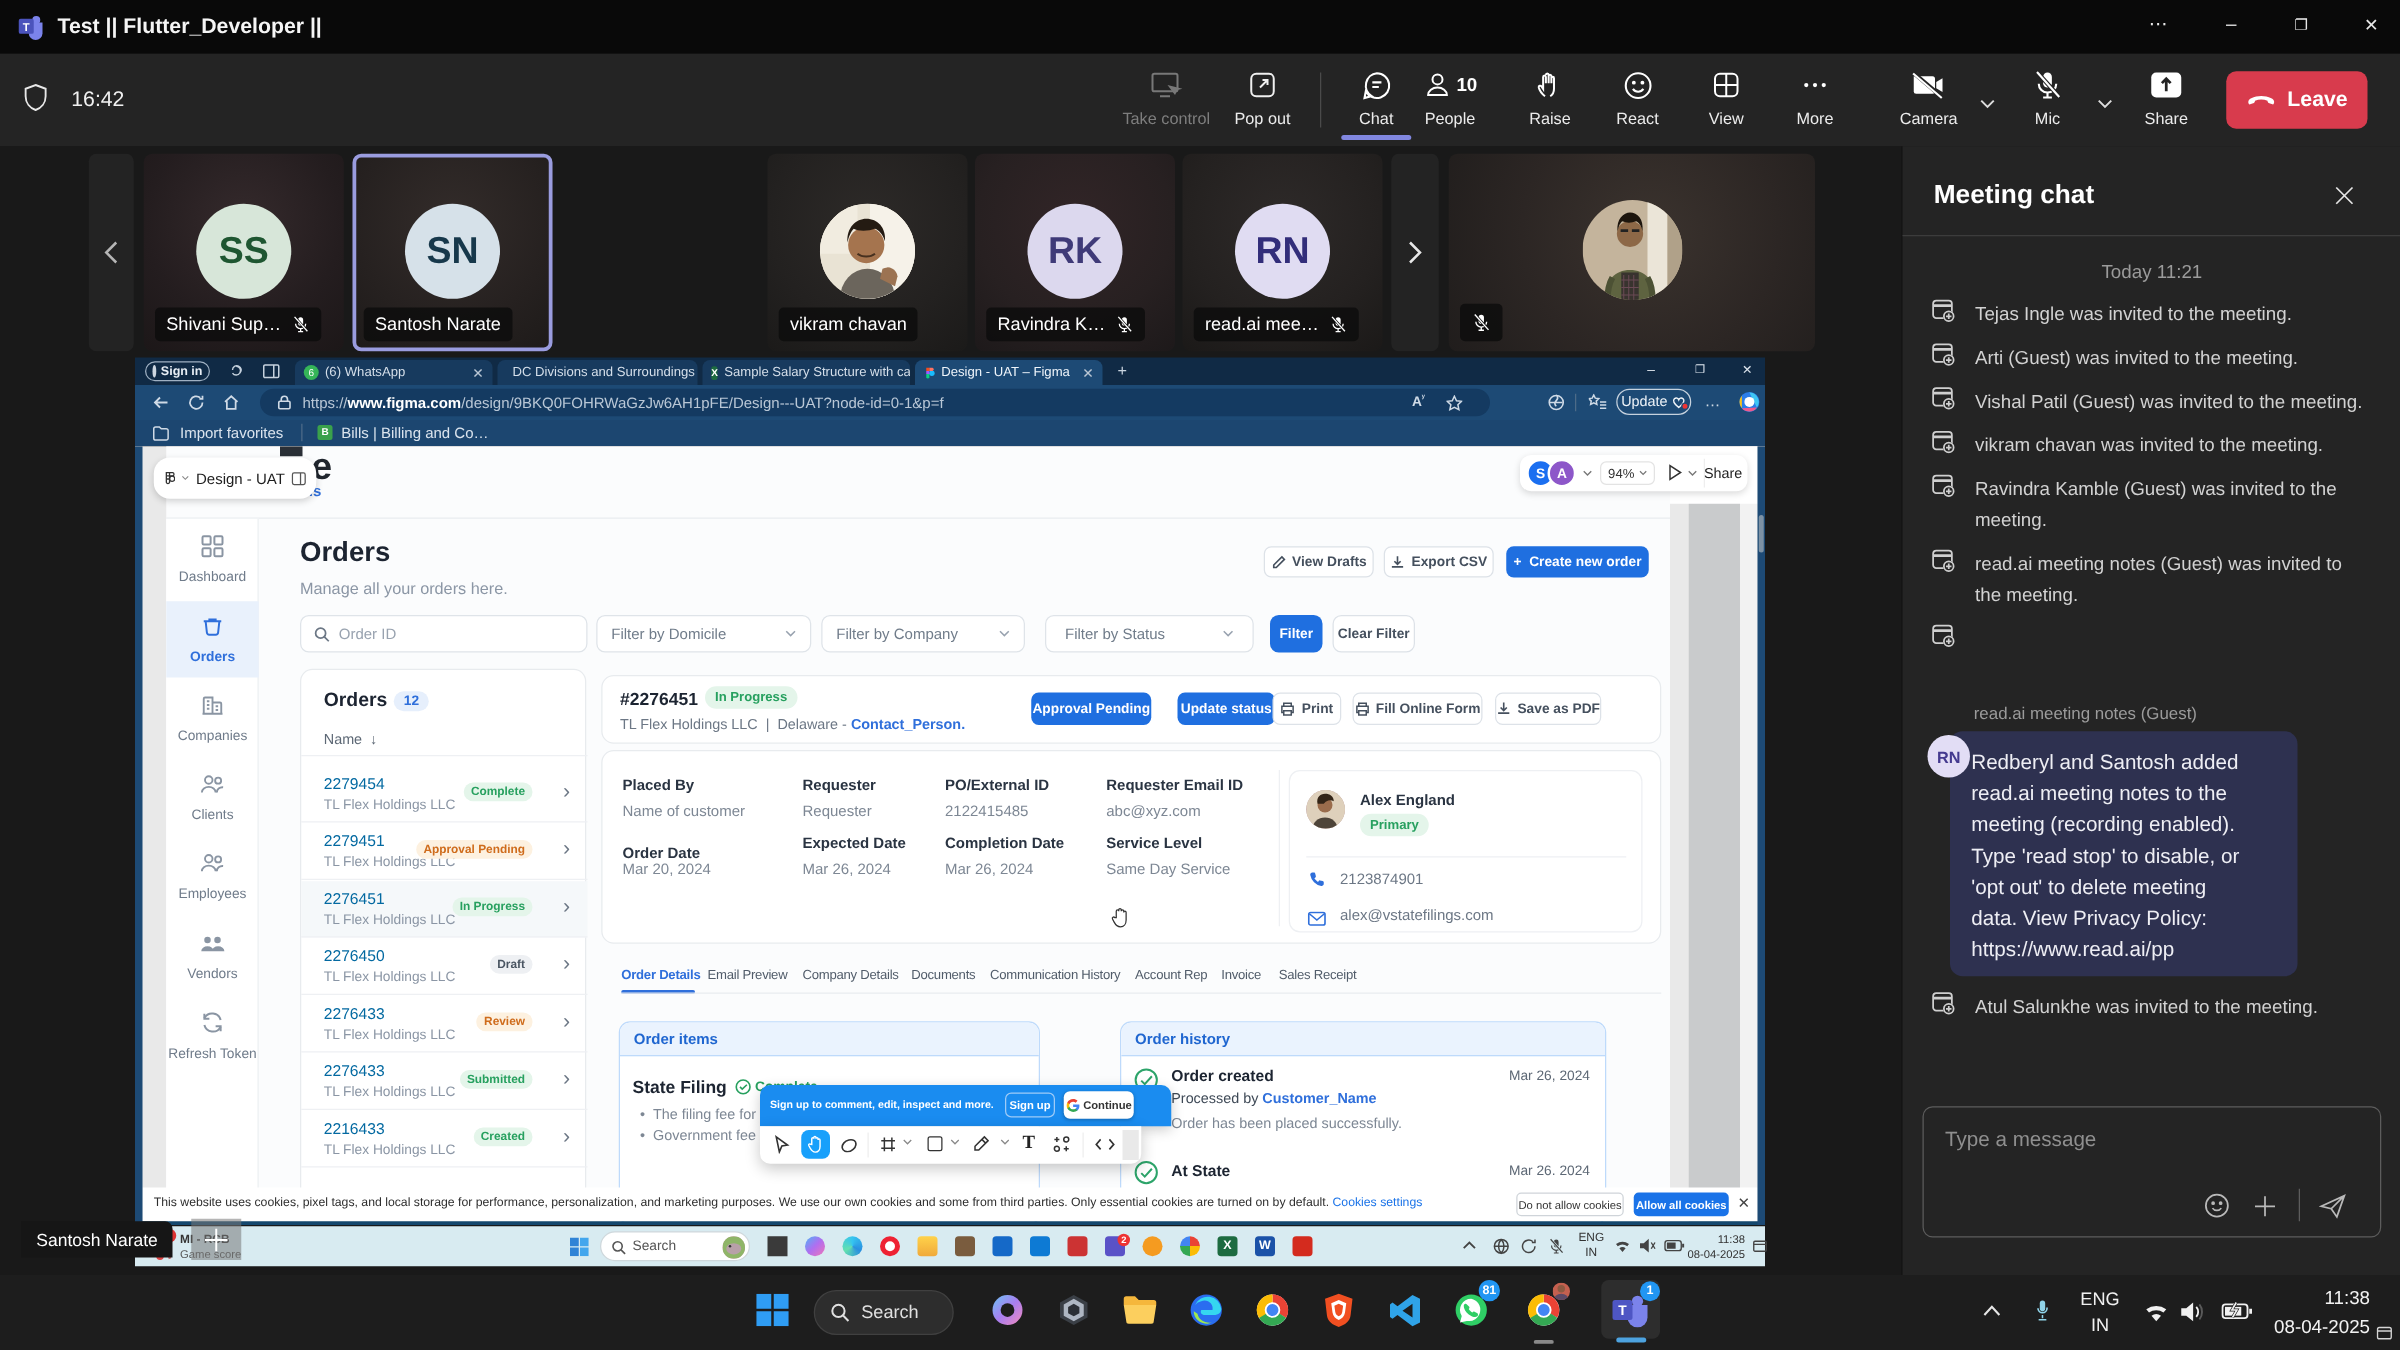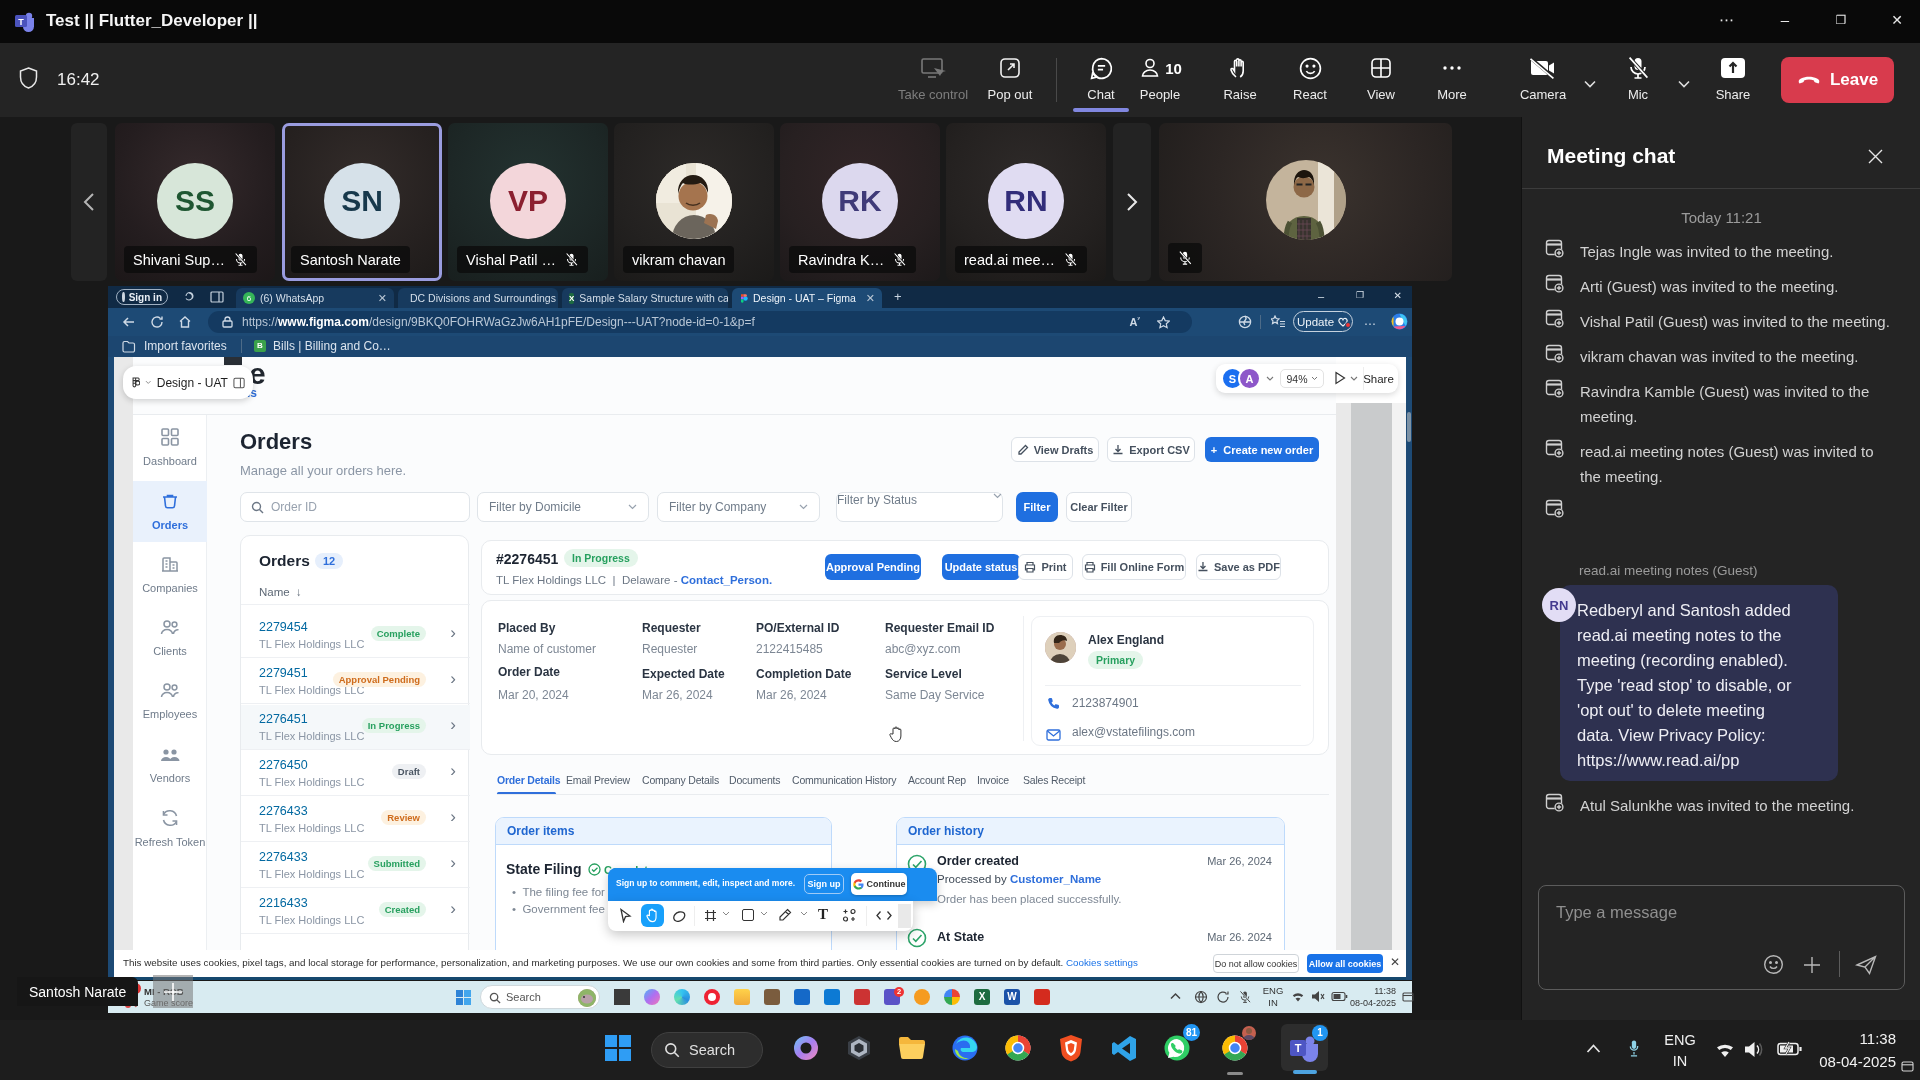--- a/index.html
+++ b/index.html
@@ -235,32 +235,20 @@
           <path d="M4.6 2.6 L22.4 22.6" stroke="#fff" stroke-width="1.8"></path>
         </svg>
     </div>
   </div>
 
   <div class="tile" style="left:282px;width:160px;background:radial-gradient(circle at 50% 35%, #332c2a 0%, #262120 60%, #1d1a19 100%);outline:3px solid #9a9cdf;outline-offset:-3px;">
     <div class="avatar" style="background:#d6e1e9;color:#17384b;">SN</div>
     <div class="ntag">Santosh Narate</div>
   </div>
 
-  <div class="tile" style="left:448px;width:160px;background:radial-gradient(circle at 50% 35%, #233230 0%, #1d2726 60%, #181f1e 100%);">
-    <div class="avatar" style="background:#f3d6da;color:#8b2030;">VP</div>
-    <div class="ntag">Vishal Patil …
-      <svg width="15" height="15" viewBox="0 0 26 26" fill="#fff">
-          <rect x="9.5" y="3" width="7" height="12" rx="3.5"></rect>
-          <path d="M6 12 a7 7 0 0 0 14 0" fill="none" stroke="#fff" stroke-width="1.8"></path>
-          <path d="M13 19 v4 M9.5 23 h7" stroke="#fff" stroke-width="1.8"></path>
-          <path d="M4 2 L23 23" stroke="#111" stroke-width="3.6"></path>
-          <path d="M4.6 2.6 L22.4 22.6" stroke="#fff" stroke-width="1.8"></path>
-        </svg>
-    </div>
-  </div>
 
   <div class="tile" style="left:614px;width:160px;background:radial-gradient(circle at 50% 35%, #2d2a28 0%, #232120 60%, #1b1a19 100%);">
     <div class="avatar" style="background:#e8e0d2;overflow:hidden;">
       <svg width="76" height="76" viewBox="0 0 76 76">
         <rect width="76" height="76" fill="#e9e3d4"></rect>
         <path d="M40 0 h36 v76 h-36 z" fill="#f6f2e9"></path>
         <path d="M0 0 h30 v40 h-30 z" fill="#f1ece0"></path>
         <path d="M16 76 a22 24 0 0 1 44 0 z" fill="#6b655c"></path>
         <path d="M50 52 a8 8 0 0 1 12 6 l-2 8 -12 -6 z" fill="#9c7352"></path>
         <circle cx="37" cy="33" r="14.5" fill="#a5744e"></circle>
@@ -551,21 +539,21 @@
         <svg width="13" height="13" viewBox="0 0 13 13" fill="none" stroke="#6c7785" stroke-width="1.4">
             <circle cx="5.5" cy="5.5" r="4"></circle>
             <path d="M8.5 8.5 L12 12"></path>
           </svg>Order ID</div>
       <div class="abs" style="left:369px;top:135px;width:172px;height:30px;background:#fff;border:1px solid #dfe4e9;border-radius:7px;display:flex;align-items:center;justify-content:space-between;padding:0 11px;color:#707c8a;font-size:12px;white-space:nowrap;">Filter by Domicile <svg width="9" height="6" viewBox="0 0 9 6" fill="none" stroke="#98a2af" stroke-width="1.2">
             <path d="M1 1 l3.5 3.5 L8 1"></path>
           </svg></div>
       <div class="abs" style="left:549px;top:135px;width:163px;height:30px;background:#fff;border:1px solid #dfe4e9;border-radius:7px;display:flex;align-items:center;justify-content:space-between;padding:0 11px;color:#707c8a;font-size:12px;white-space:nowrap;">Filter by Company <svg width="9" height="6" viewBox="0 0 9 6" fill="none" stroke="#98a2af" stroke-width="1.2">
             <path d="M1 1 l3.5 3.5 L8 1"></path>
           </svg></div>
-      <div class="abs" style="left:728px;top:135px;width:167px;height:30px;background:#fff;border:1px solid #dfe4e9;border-radius:7px;display:flex;justify-content:space-between;padding:0 0;color:#707c8a;font-size:12px;white-space:nowrap;">Filter by Status <svg width="9" height="6" viewBox="0 0 9 6" fill="none" stroke="#98a2af" stroke-width="1.2">
+      <div class="abs" style="left:728px;top:135px;width:167px;height:30px;background:#fff;border:1px solid #dfe4e9;border-radius:7px;display:flex;align-items:center;justify-content:space-between;padding:0 15px;color:#707c8a;font-size:12px;white-space:nowrap;">Filter by Status <svg width="9" height="6" viewBox="0 0 9 6" fill="none" stroke="#98a2af" stroke-width="1.2">
             <path d="M1 1 l3.5 3.5 L8 1"></path>
           </svg></div>
       <div class="blue-btn abs" style="left:908px;top:135px;width:42px;height:30px;border-radius:7px;">Filter</div>
       <div class="wht-btn abs" style="left:958px;top:135px;width:66px;height:30px;border-radius:7px;">Clear Filter</div>
 
       <div class="fcard" style="left:132px;top:178px;width:229px;height:445px;border-radius:10px;">
         <div style="position:absolute;left:18px;top:16px;font-size:15.5px;font-weight:700;color:#1c2431;">Orders</div>
         <div style="position:absolute;left:74px;top:17px;background:#e6effc;color:#2f6fdb;font-size:11px;font-weight:700;border-radius:9px;padding:2px 8px;">12</div>
         <div style="position:absolute;left:18px;top:50px;font-size:11.5px;color:#5d6875;">Name &nbsp;↓</div>
         <div style="position:absolute;left:0;top:68px;width:229px;height:1px;background:#eef0f3;"></div>
@@ -635,21 +623,21 @@
 
       <div class="fcard" style="left:373px;top:243px;width:848px;height:155px;border-radius:10px;">
         <div style="position:absolute;left:16px;top:20px;font-size:12px;font-weight:700;color:#2a3442;white-space:nowrap;">Placed By</div>
         <div style="position:absolute;left:16px;top:41px;font-size:12px;color:#7d8794;white-space:nowrap;">Name of customer</div>
         <div style="position:absolute;left:160px;top:20px;font-size:12px;font-weight:700;color:#2a3442;white-space:nowrap;">Requester</div>
         <div style="position:absolute;left:160px;top:41px;font-size:12px;color:#7d8794;white-space:nowrap;">Requester</div>
         <div style="position:absolute;left:274px;top:20px;font-size:12px;font-weight:700;color:#2a3442;white-space:nowrap;">PO/External ID</div>
         <div style="position:absolute;left:274px;top:41px;font-size:12px;color:#7d8794;white-space:nowrap;">2122415485</div>
         <div style="position:absolute;left:403px;top:20px;font-size:12px;font-weight:700;color:#2a3442;white-space:nowrap;">Requester Email ID</div>
         <div style="position:absolute;left:403px;top:41px;font-size:12px;color:#7d8794;white-space:nowrap;">abc@xyz.com</div>
-        <div style="position:absolute;left:16px;top:64px;font-size:12px;font-weight:700;color:#2a3442;white-space:nowrap;">Order Date</div>
+        <div style="position:absolute;left:16px;top:74px;font-size:12px;font-weight:700;color:#2a3442;white-space:nowrap;">Order Date</div>
         <div style="position:absolute;left:16px;top:87px;font-size:12px;color:#7d8794;white-space:nowrap;">Mar 20, 2024</div>
         <div style="position:absolute;left:160px;top:66px;font-size:12px;font-weight:700;color:#2a3442;white-space:nowrap;">Expected Date</div>
         <div style="position:absolute;left:160px;top:87px;font-size:12px;color:#7d8794;white-space:nowrap;">Mar 26, 2024</div>
         <div style="position:absolute;left:274px;top:66px;font-size:12px;font-weight:700;color:#2a3442;white-space:nowrap;">Completion Date</div>
         <div style="position:absolute;left:274px;top:87px;font-size:12px;color:#7d8794;white-space:nowrap;">Mar 26, 2024</div>
         <div style="position:absolute;left:403px;top:66px;font-size:12px;font-weight:700;color:#2a3442;white-space:nowrap;">Service Level</div>
         <div style="position:absolute;left:403px;top:87px;font-size:12px;color:#7d8794;white-space:nowrap;">Same Day Service</div>
         <div style="position:absolute;left:541px;top:15px;width:1px;height:125px;background:#eef0f3;"></div>
         <div style="position:absolute;left:549px;top:15px;width:283px;height:130px;background:#fff;border:1px solid #eef0f3;border-radius:9px;">
           <div style="position:absolute;left:13px;top:15px;width:31px;height:31px;border-radius:50%;overflow:hidden;background:#b99;">

